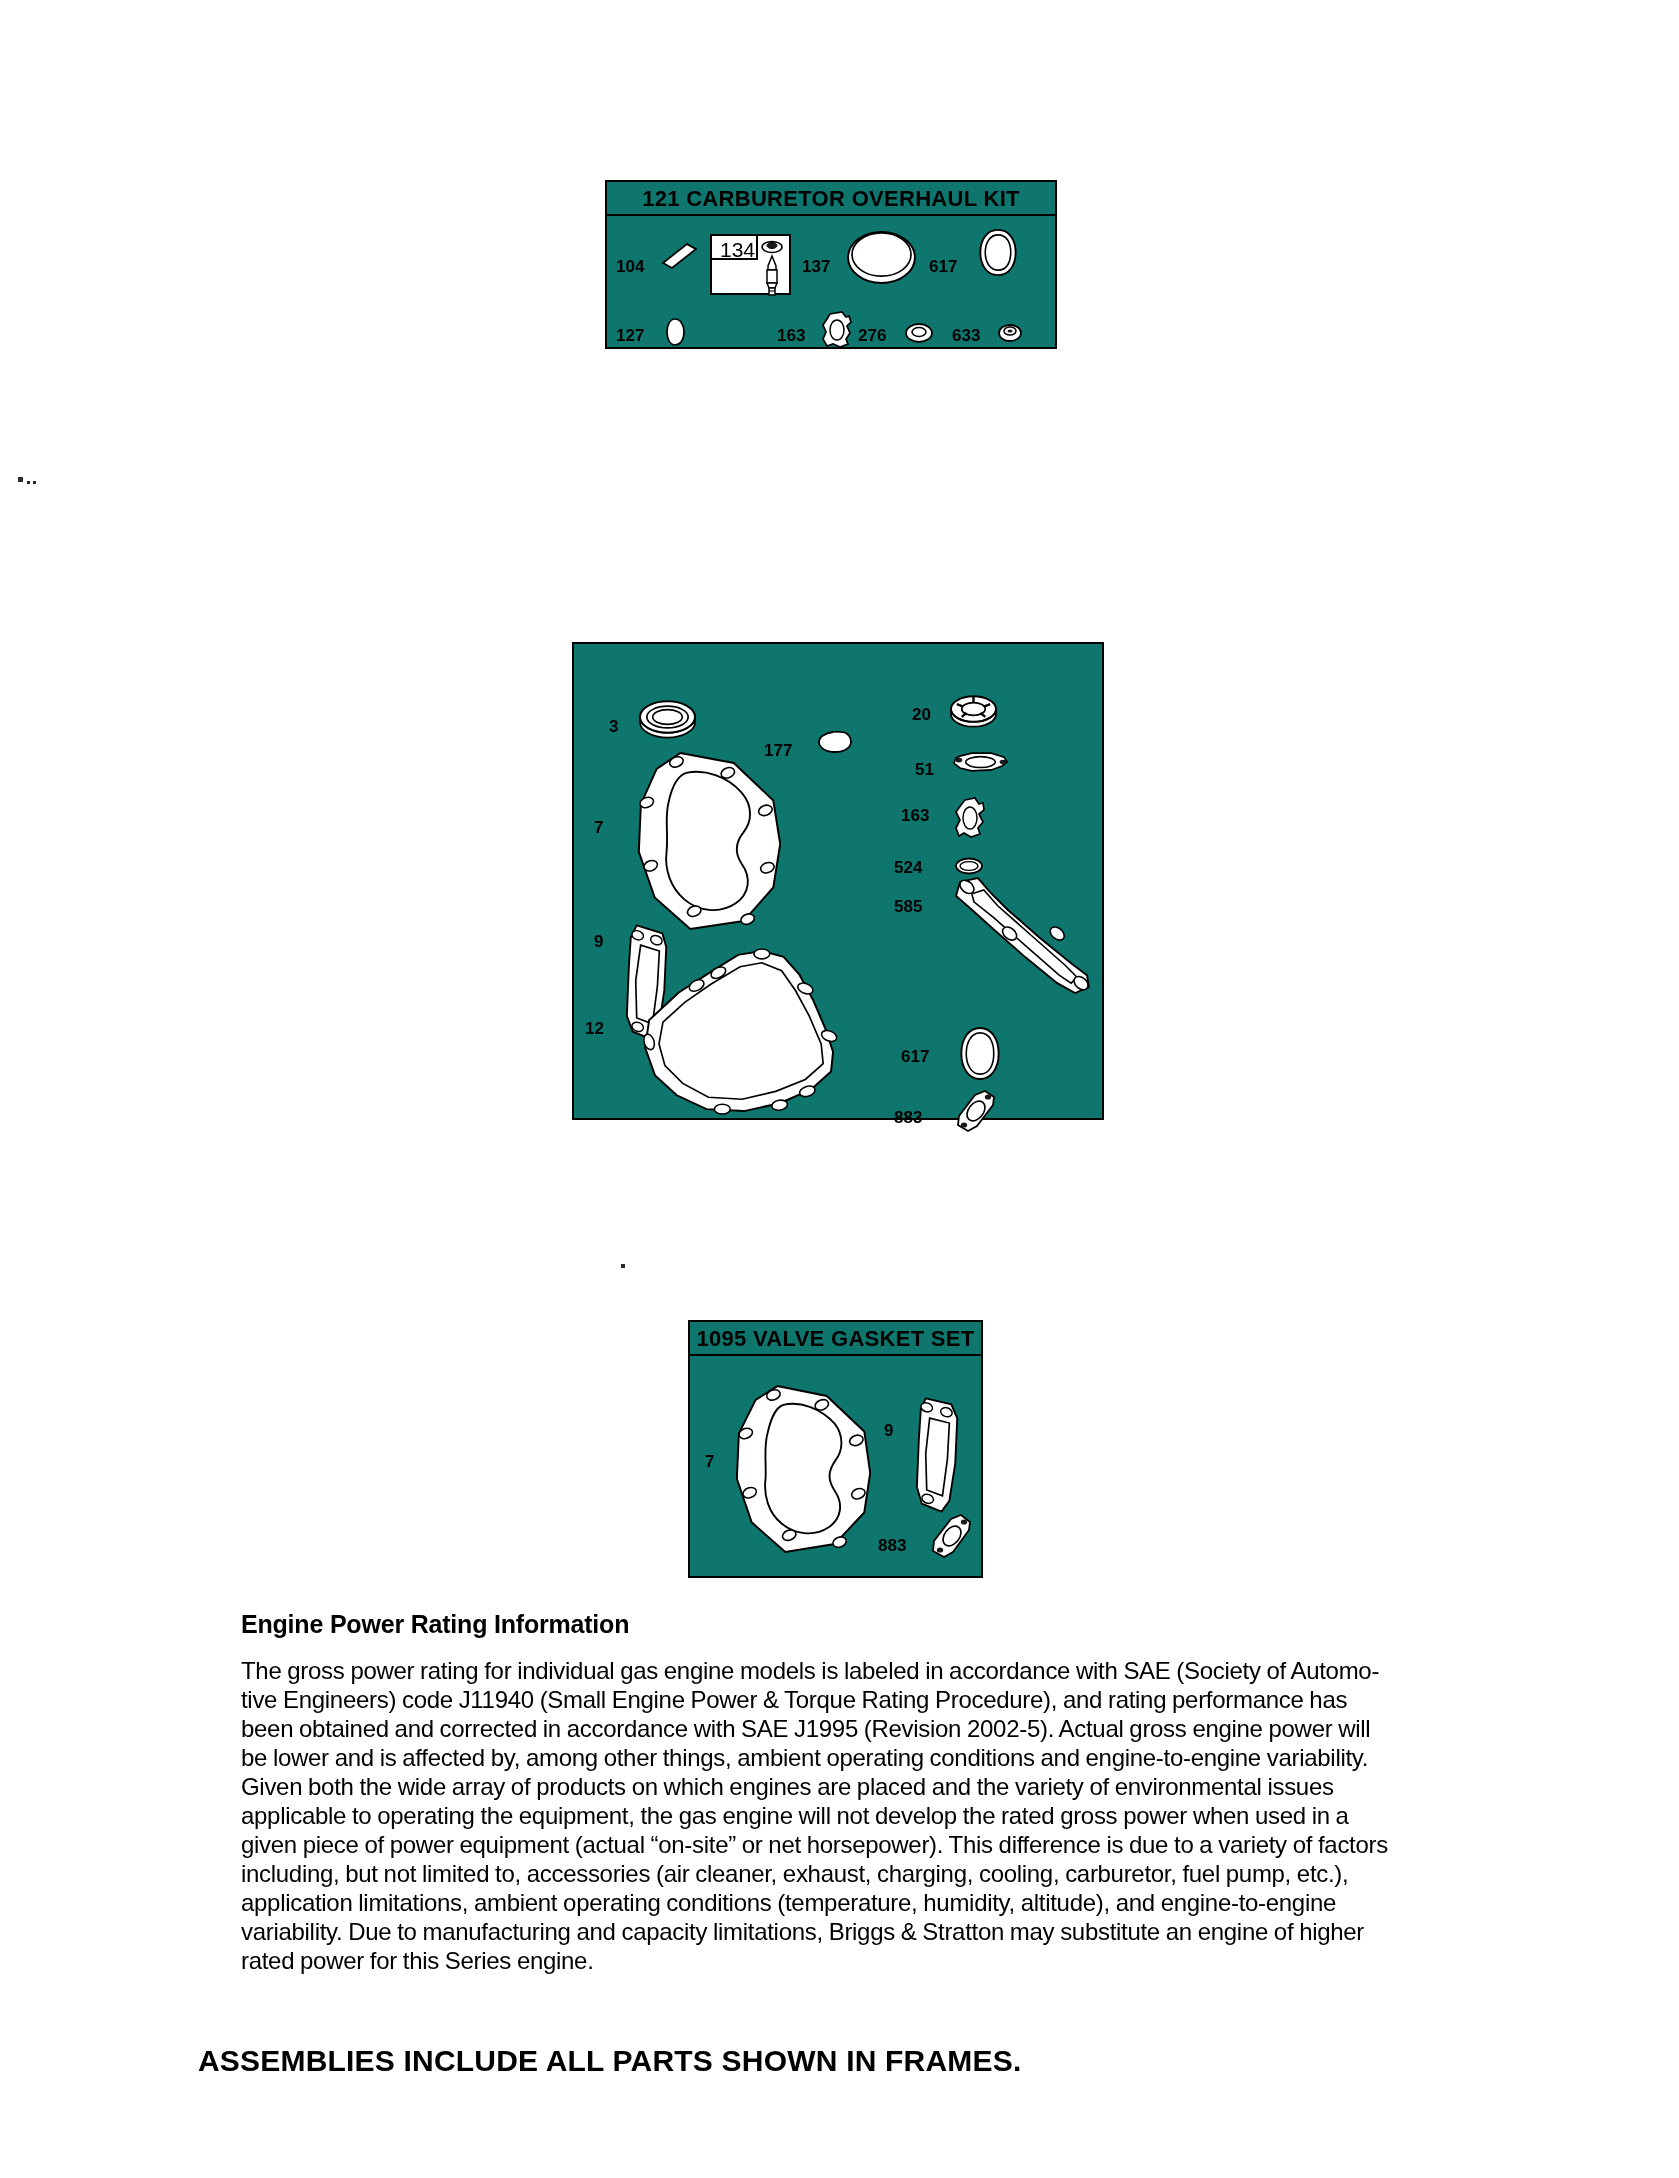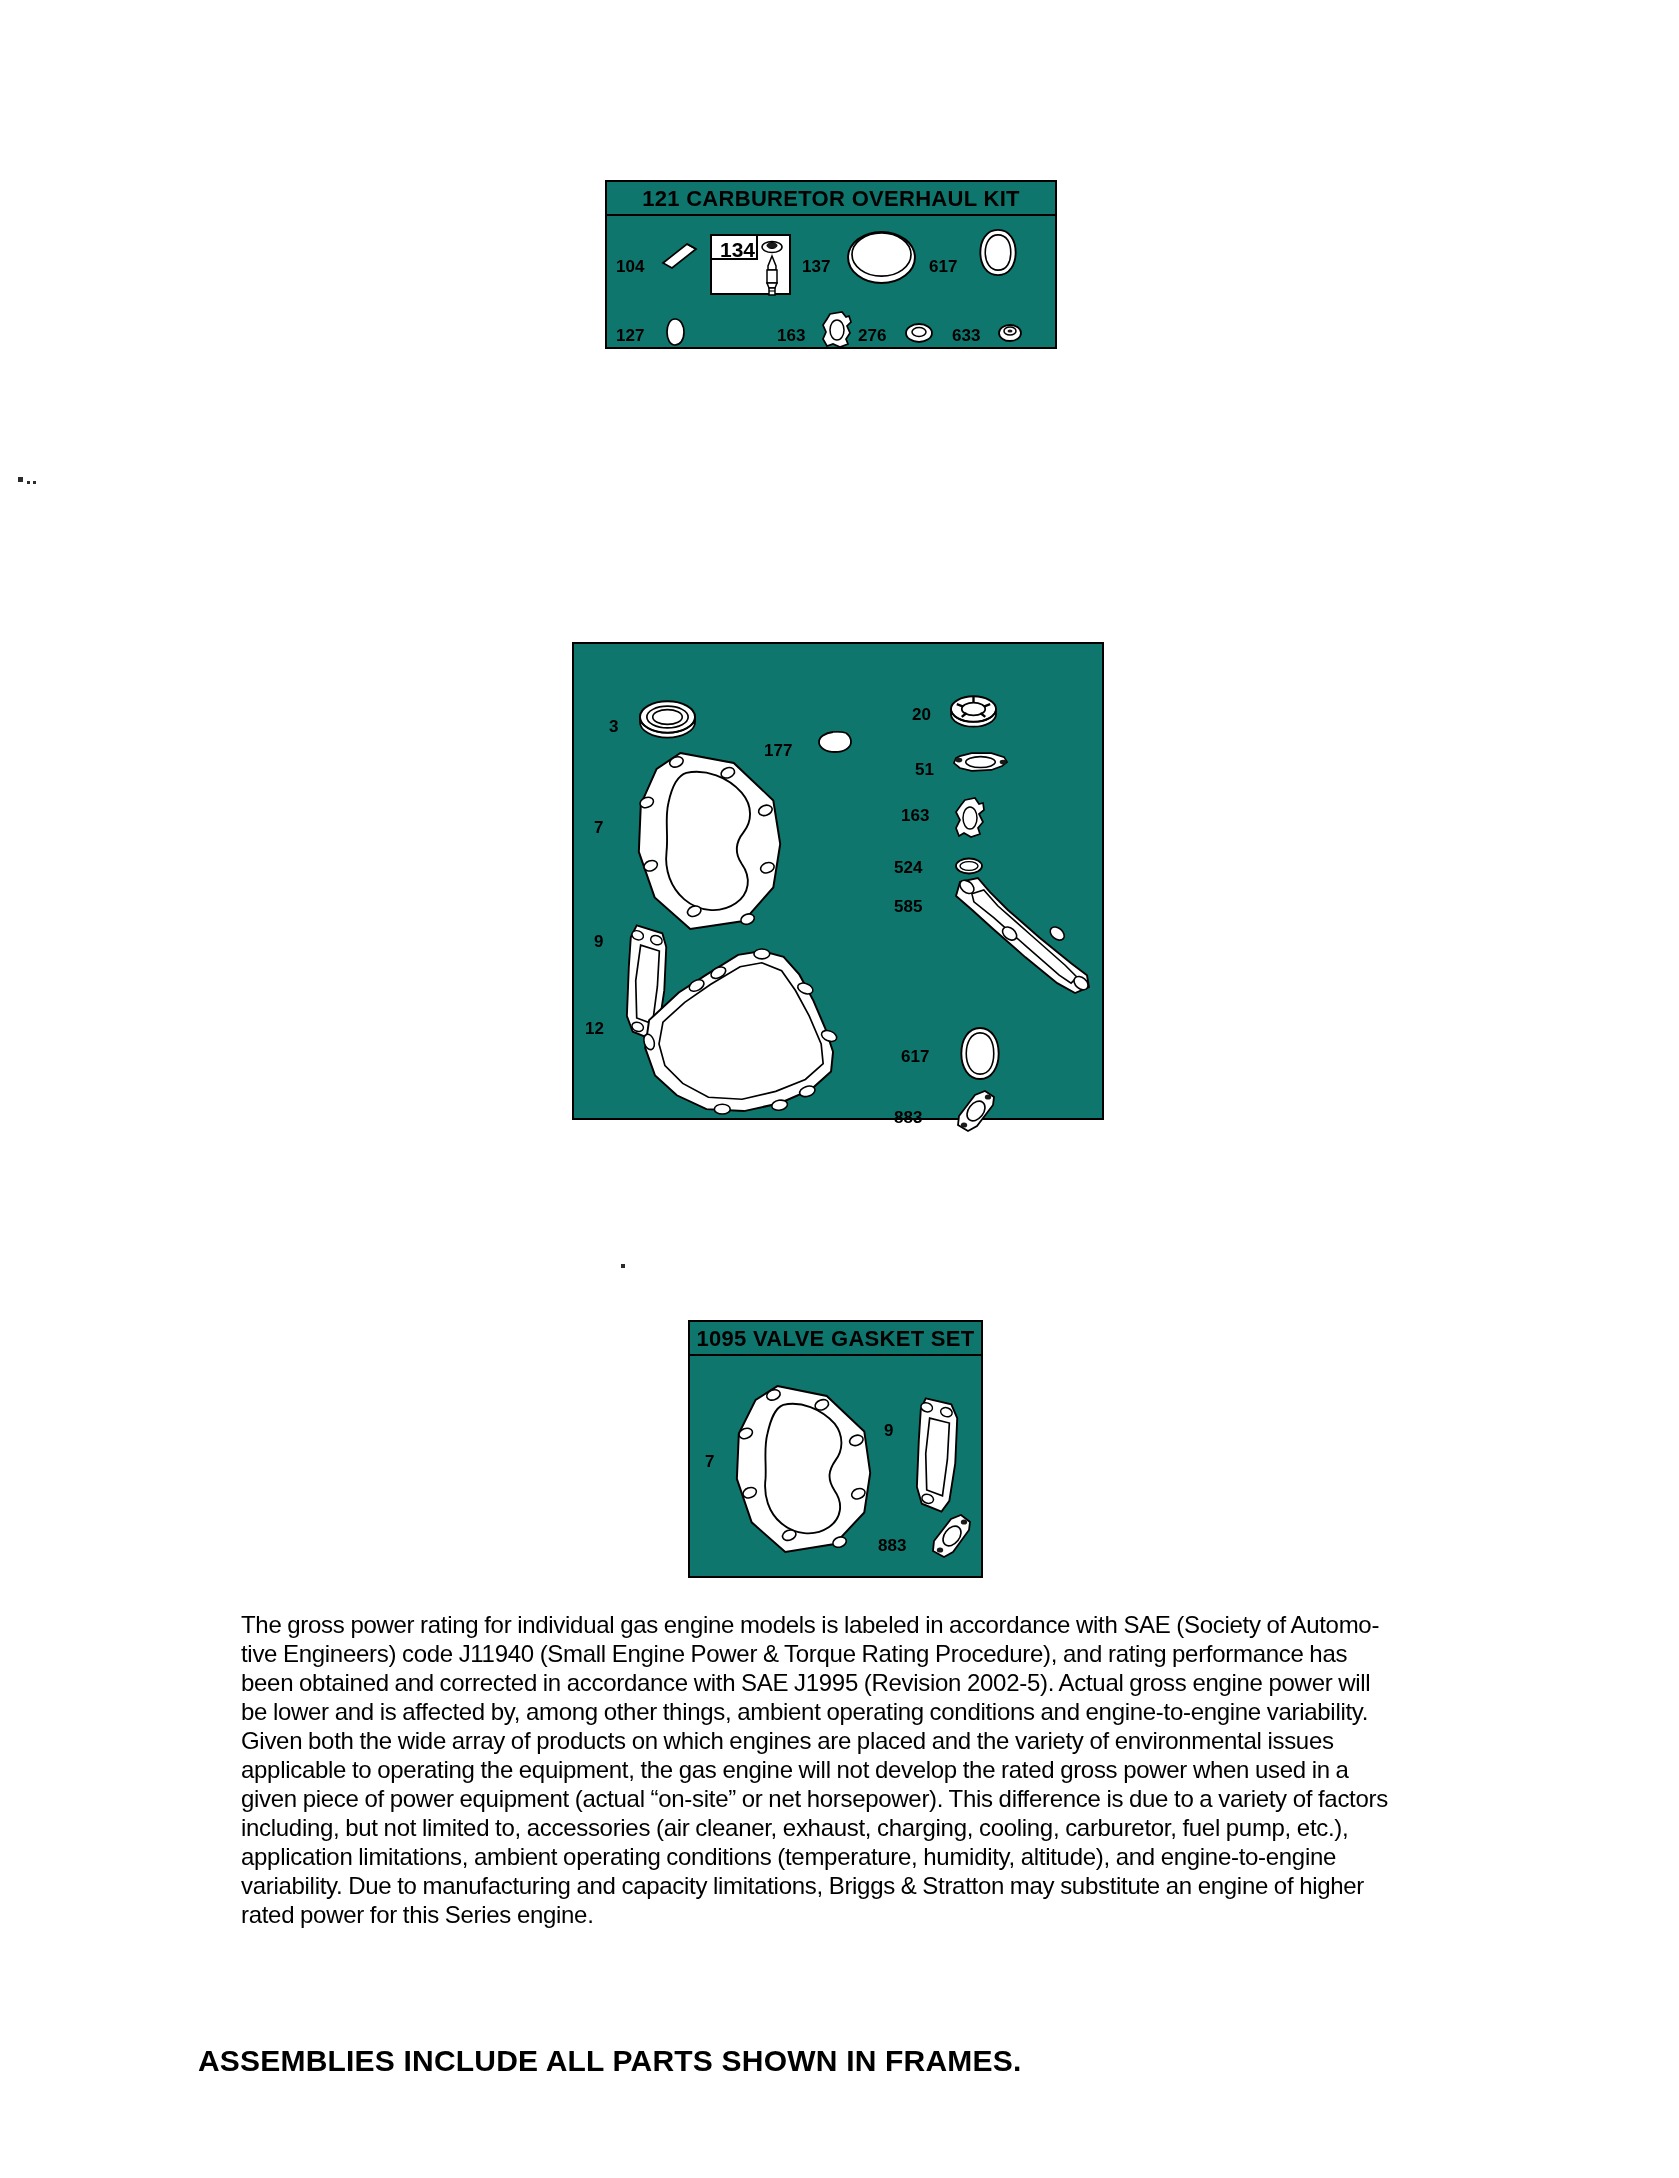--- a/index.html
+++ b/index.html
@@ -65,21 +65,21 @@
     position: absolute;
     border: 2px solid #000;
     box-sizing: border-box;
     background: #fff;
   }
   .inset-label {
     position: absolute;
     border: 2px solid #000;
     box-sizing: border-box;
     background: #fff;
-    font-weight: 700;
+    font-weight: 400;
     font-size: 21px;
     text-align: right;
     line-height: 1;
     padding: 3px 8px 4px 8px;
   }
 
   
   .text-block {
     position: absolute;
     left: 241px;
@@ -393,17 +393,18 @@
         <ellipse cx="24" cy="24" rx="11" ry="7.5" transform="rotate(-52 24 24)" fill="#fff" stroke="#000" stroke-width="1.6"></ellipse>
         <ellipse cx="36" cy="10" rx="3.2" ry="2.6" fill="#1a1a1a"></ellipse>
         <ellipse cx="12" cy="38" rx="3.2" ry="2.6" fill="#1a1a1a"></ellipse>
       </svg>
     </div>
 
   </div>
 </div>
 
 <div class="text-block">
+  <p class="text-heading">Engine Power Rating Information</p>
   <p class="text-para">The gross power rating for individual gas engine models is labeled in accordance with SAE (Society of Automo-tive Engineers) code J11940 (Small Engine Power &amp; Torque Rating Procedure), and rating performance has been obtained and corrected in accordance with SAE J1995 (Revision 2002-5).  Actual gross engine power will be lower and is affected by, among other things, ambient operating conditions and engine-to-engine variability.  Given both the wide array of products on which engines are placed and the variety of environmental issues applicable to operating the equipment, the gas engine will not develop the rated gross power when used in a given piece of power equipment (actual “on-site” or net horsepower).  This difference is due to a variety of factors including, but not limited to, accessories (air cleaner, exhaust, charging, cooling, carburetor, fuel pump, etc.), application limitations, ambient operating conditions (temperature, humidity, altitude), and engine-to-engine variability.  Due to manufacturing and capacity limitations, Briggs &amp; Stratton may substitute an engine of higher rated power for this Series engine.</p>
 </div>
 
 <div class="footer-note">ASSEMBLIES INCLUDE ALL PARTS SHOWN IN FRAMES.</div>
 
 
 </body></html>

